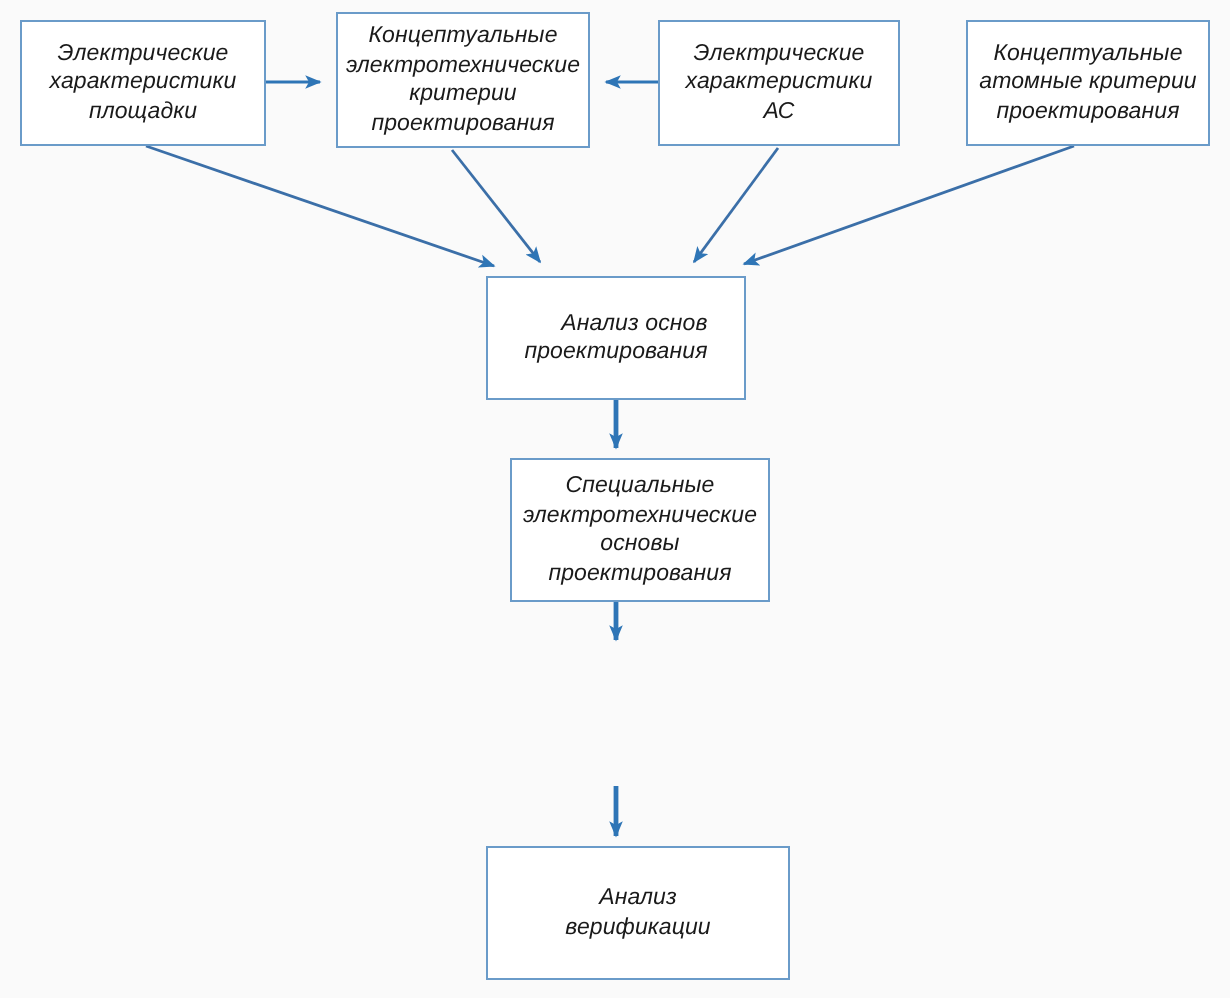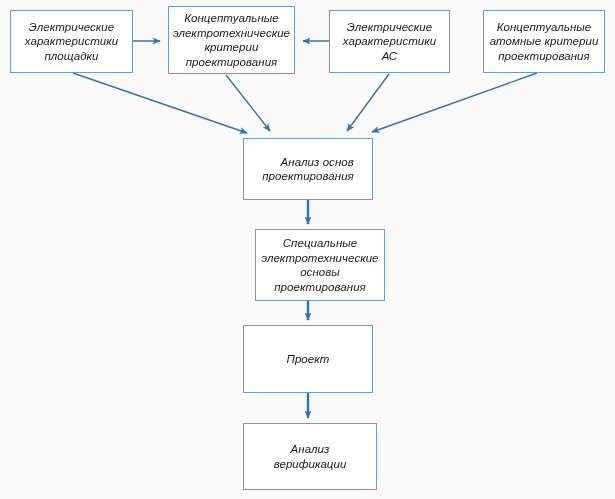--- a/index.html
+++ b/index.html
@@ -119,22 +119,19 @@
 проектирования</span>
   </div>
 
   <div class="node" style="left:243px;top:229px;width:130px;height:72px;margin-left:12px;">
     <span class="label">Специальные
 электротехнические
 основы
 проектирования</span>
   </div>
 
-  <div class="node" style="left:243px;top:325px;width:130px;height:68px;">
-    <span class="label">Проект</span>
-  </div>
 
-  <div class="node" style="left:243px;top:423px;width:134px;height:67px;">
+  <div class="node" style="left:243px;top:423px;width:152px;height:67px;">
     <span class="label">Анализ
 верификации</span>
   </div>
 
 </div>
 
 </body></html>

